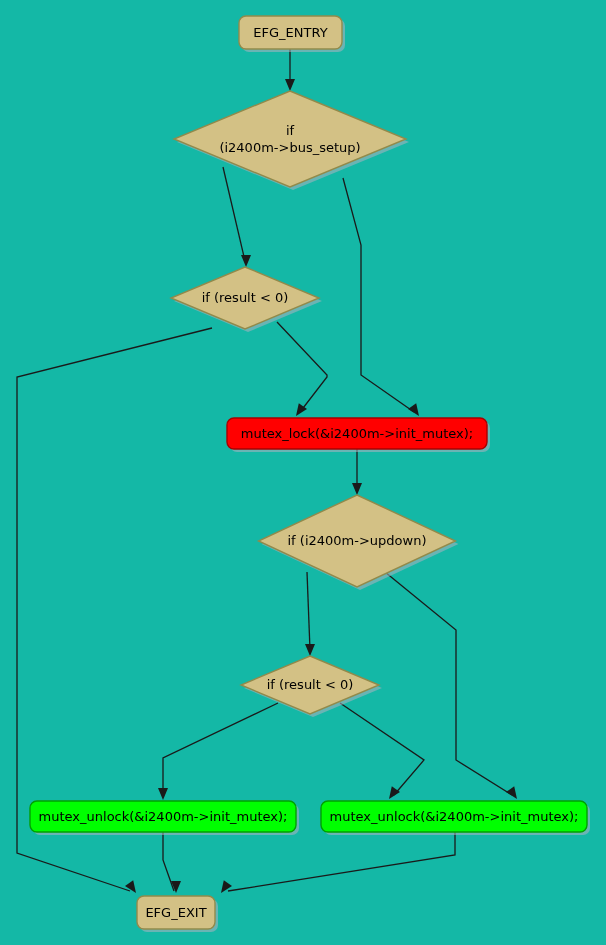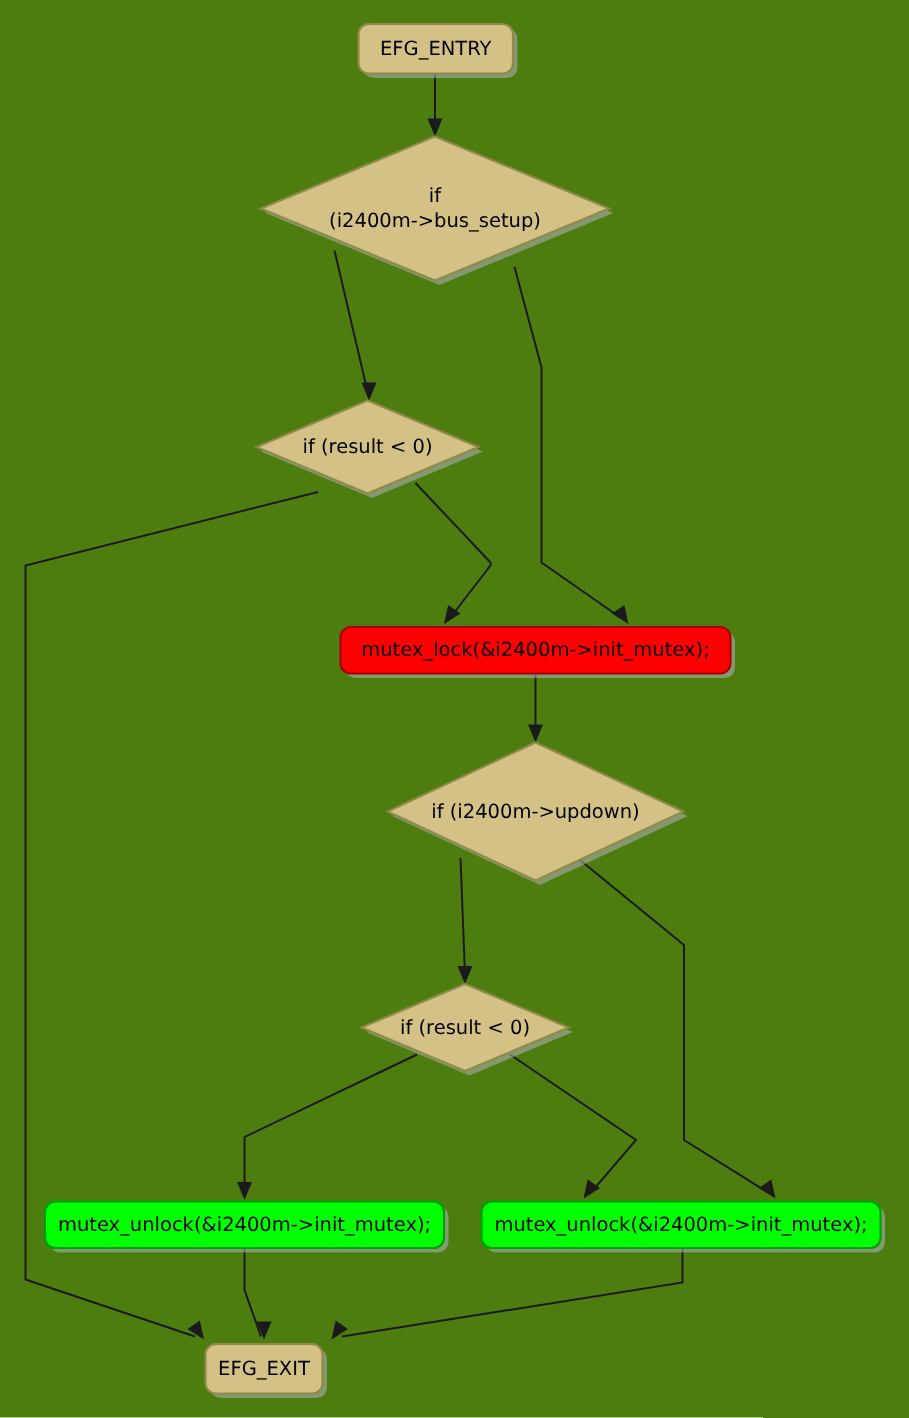--- a/index.html
+++ b/index.html
@@ -10,21 +10,21 @@
   body {
     width: 606px;
     height: 945px;
     font-family: "DejaVu Sans", sans-serif;
     overflow: hidden;
   }
   #diagram-root {
     position: relative;
     width: 606px;
     height: 945px;
-    background: #4d7c0f;
+    background: #14b8a6;
   }
   svg#flowchart {
     display: block;
     width: 606px;
     height: 945px;
   }
   .node-shadow {
     fill: #b0b0c0;
     opacity: 0.55;
   }

